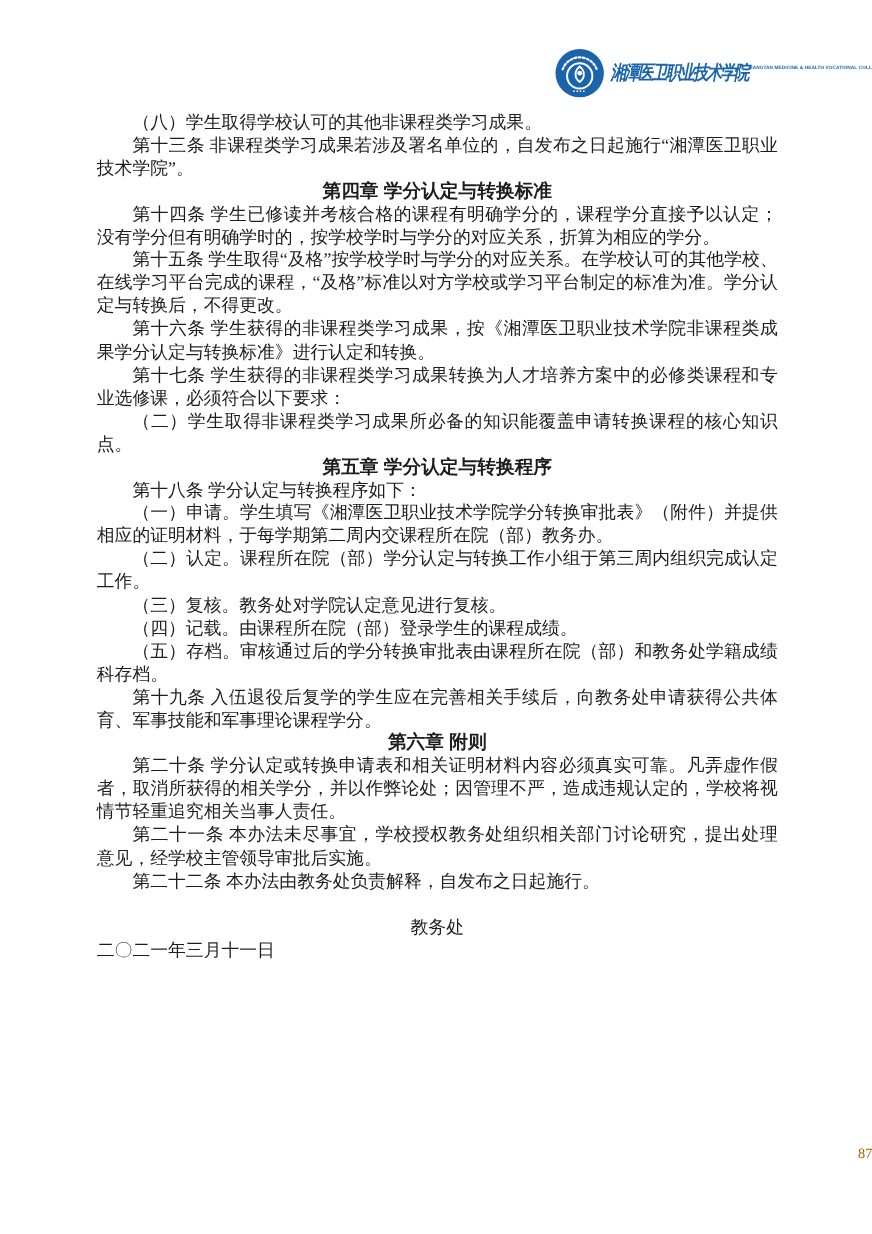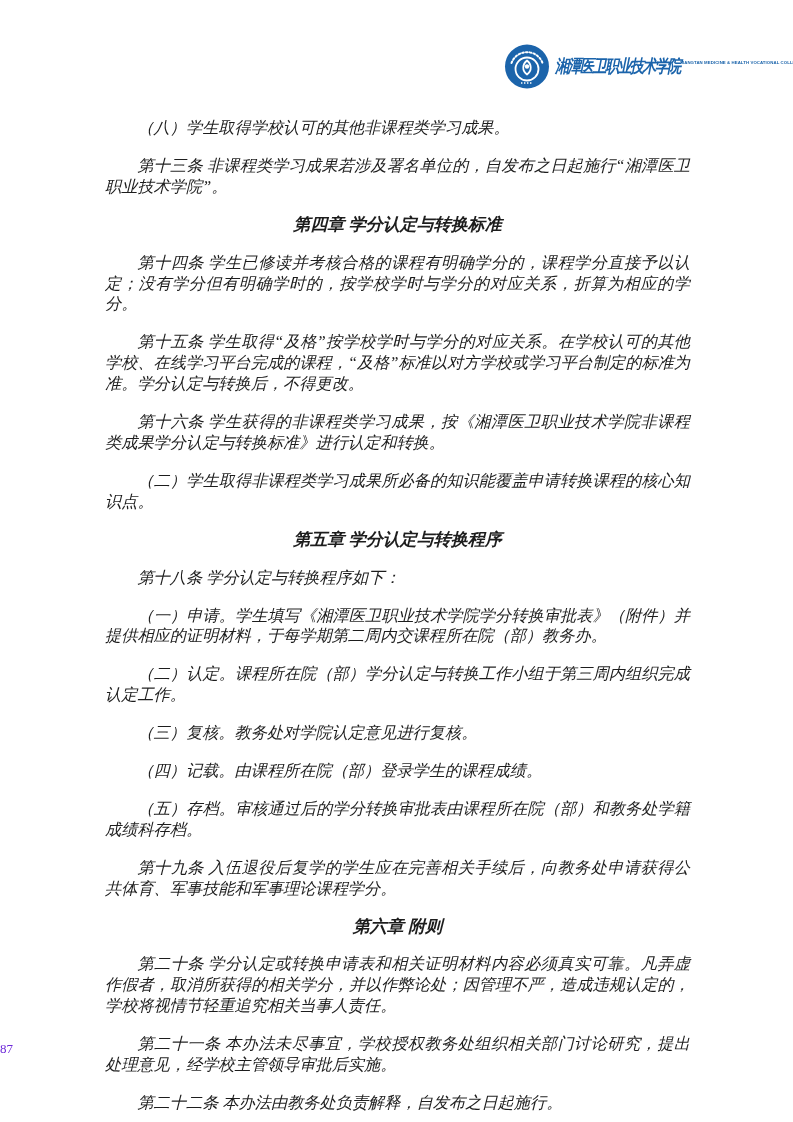--- a/index.html
+++ b/index.html
@@ -44,21 +44,21 @@
   }
   
   .content {
     position: absolute;
     left: 88px; top: 101px; width: 619px;
     font-size: 16.2px;
     line-height: 20.9px;
     text-align: justify;
     color: #1d1d1d;
   }
-  .content p { margin: 17px; padding: 0; font-style: italic; }
+  .content p { margin: 0; padding: 0; }
   .p-body { text-indent: 2em; }
   .p-heading {
     font-family: "Liberation Sans", "DejaVu Sans", sans-serif;
     font-weight: bold;
     text-align: center;
     text-indent: 0;
     font-size: 17px;
   }
   .p-signature-name {
     text-align: center;
@@ -69,23 +69,24 @@
   .p-signature-date {
     text-align: left;
     padding-right: 26px;
     text-indent: 0;
   }
   
   .page-number {
     position: absolute;
     left: 0; right: 0;
     top: 1041px;
-    text-align: left;
+    text-align: right;
     font-size: 13px;
-    color: #6d28d9;
+    color: #a16207;
+    padding-left: 32px;
   }
 </style>
 </head>
 <body>
 
 <div class="page">
 
   <div class="logo">
     <svg class="emblem" viewBox="0 0 46 47" xmlns="http://www.w3.org/2000/svg">
       <circle cx="23" cy="23.5" r="22" fill="#1b64ab"></circle>
@@ -101,20 +102,21 @@
     </div>
   </div>
 
   <div class="content">
       <p class="p-body">（八）学生取得学校认可的其他非课程类学习成果。</p>
       <p class="p-body">第十三条 非课程类学习成果若涉及署名单位的，自发布之日起施行“湘潭医卫职业技术学院”。</p>
       <p class="p-heading">第四章 学分认定与转换标准</p>
       <p class="p-body">第十四条 学生已修读并考核合格的课程有明确学分的，课程学分直接予以认定；没有学分但有明确学时的，按学校学时与学分的对应关系，折算为相应的学分。</p>
       <p class="p-body">第十五条 学生取得“及格”按学校学时与学分的对应关系。在学校认可的其他学校、在线学习平台完成的课程，“及格”标准以对方学校或学习平台制定的标准为准。学分认定与转换后，不得更改。</p>
       <p class="p-body">第十六条 学生获得的非课程类学习成果，按《湘潭医卫职业技术学院非课程类成果学分认定与转换标准》进行认定和转换。</p>
+      <p class="p-body">第十七条 学生获得的非课程类学习成果转换为人才培养方案中的必修类课程和专业选修课，必须符合以下要求：</p>
       <p class="p-body">（二）学生取得非课程类学习成果所必备的知识能覆盖申请转换课程的核心知识点。</p>
       <p class="p-heading">第五章 学分认定与转换程序</p>
       <p class="p-body">第十八条 学分认定与转换程序如下：</p>
       <p class="p-body">（一）申请。学生填写《湘潭医卫职业技术学院学分转换审批表》（附件）并提供相应的证明材料，于每学期第二周内交课程所在院（部）教务办。</p>
       <p class="p-body">（二）认定。课程所在院（部）学分认定与转换工作小组于第三周内组织完成认定工作。</p>
       <p class="p-body">（三）复核。教务处对学院认定意见进行复核。</p>
       <p class="p-body">（四）记载。由课程所在院（部）登录学生的课程成绩。</p>
       <p class="p-body">（五）存档。审核通过后的学分转换审批表由课程所在院（部）和教务处学籍成绩科存档。</p>
       <p class="p-body">第十九条 入伍退役后复学的学生应在完善相关手续后，向教务处申请获得公共体育、军事技能和军事理论课程学分。</p>
       <p class="p-heading">第六章 附则</p>

